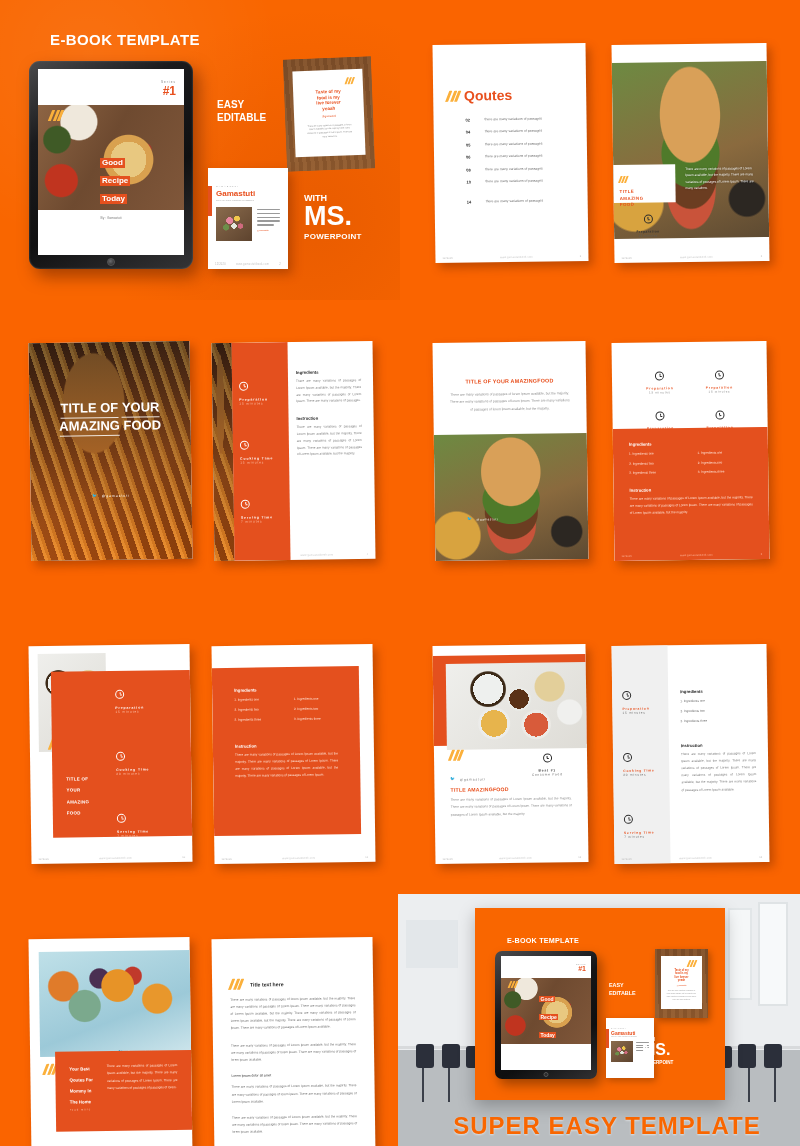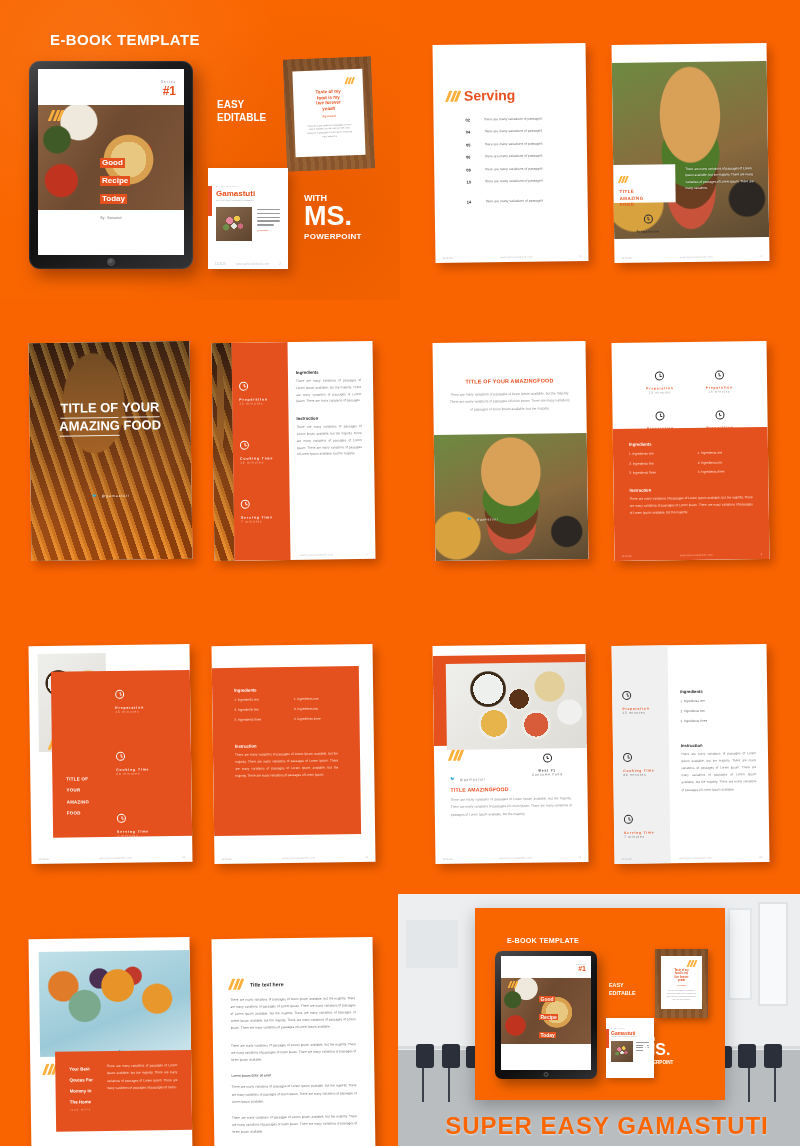--- a/index.html
+++ b/index.html
@@ -248,21 +248,21 @@
     <div class="hero-lbl" style="left:217px;top:99px;font-size:10px;">EASY</div>
     <div class="hero-lbl" style="left:217px;top:112px;font-size:10px;">EDITABLE</div>
     <div class="hero-lbl" style="left:304px;top:193px;font-size:9px;">WITH</div>
     <div class="hero-lbl" style="left:304px;top:203px;font-size:27px;line-height:1;">MS.</div>
     <div class="hero-lbl" style="left:304px;top:232px;font-size:8px;letter-spacing:.3px;">POWERPOINT</div>
   </div>
 
   <div class="page tilt" style="left:434px;top:44px;width:153px;height:218px;padding:0 14px;">
     <div style="display:flex;align-items:center;gap:3px;margin-top:43px;">
       <div class="slash"><i></i><i></i><i></i></div>
-      <div style="font-size:14px;font-weight:bold;color:#e8501e;">Serving</div>
+      <div style="font-size:14px;font-weight:bold;color:#e8501e;">Qoutes</div>
     </div>
     <div style="margin-top:14px;padding-left:18px;">
       <div class="content-row" style="display:flex;gap:11px;margin-bottom:7.4px;">
         <span style="font-size:4px;font-weight:bold;color:#2f2f2f;width:8px;">02</span>
         <span style="font-size:3.4px;color:#6d6d6d;">there are many variations of passages</span>
       </div>
       <div class="content-row" style="display:flex;gap:11px;margin-bottom:7.4px;">
         <span style="font-size:4px;font-weight:bold;color:#2f2f2f;width:8px;">04</span>
         <span style="font-size:3.4px;color:#6d6d6d;">there are many variations of passages</span>
       </div>
@@ -646,16 +646,16 @@
         </div>
       </div>
 
       <div style="position:absolute;left:134px;top:74px;color:#fff;font-weight:bold;font-size:5.4px;">EASY</div>
       <div style="position:absolute;left:134px;top:82px;color:#fff;font-weight:bold;font-size:5.4px;">EDITABLE</div>
       <div style="position:absolute;left:167px;top:128px;color:#fff;font-weight:bold;font-size:5px;">WITH</div>
       <div style="position:absolute;left:167px;top:134px;color:#fff;font-weight:bold;font-size:16px;line-height:1;">MS.</div>
       <div style="position:absolute;left:167px;top:152px;color:#fff;font-weight:bold;font-size:4.6px;">POWERPOINT</div>
     </div>
 
-    <div class="bigtext">SUPER EASY GAMASTUTI</div>
+    <div class="bigtext">SUPER EASY TEMPLATE</div>
   </div>
 
 </div>
 
 </body></html>

